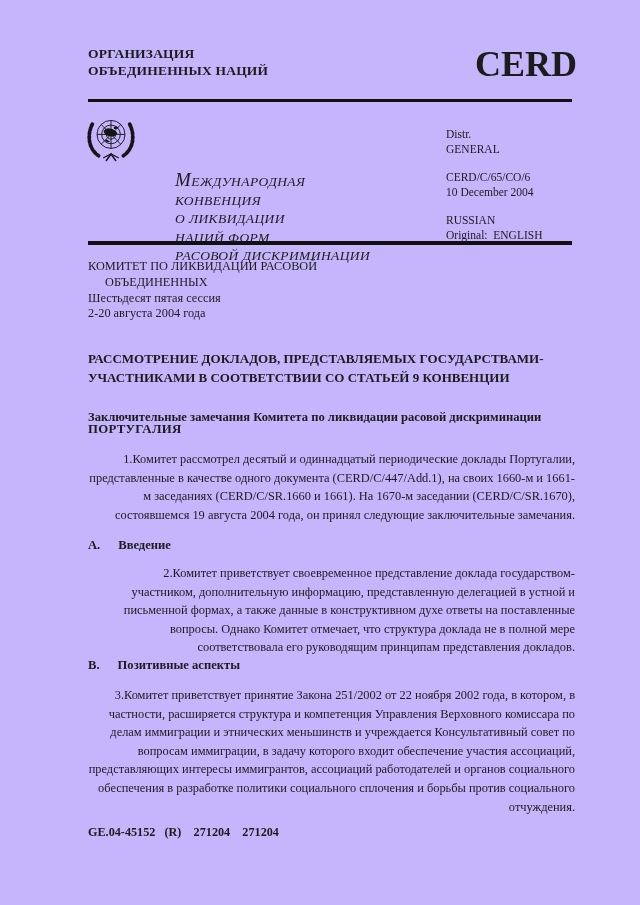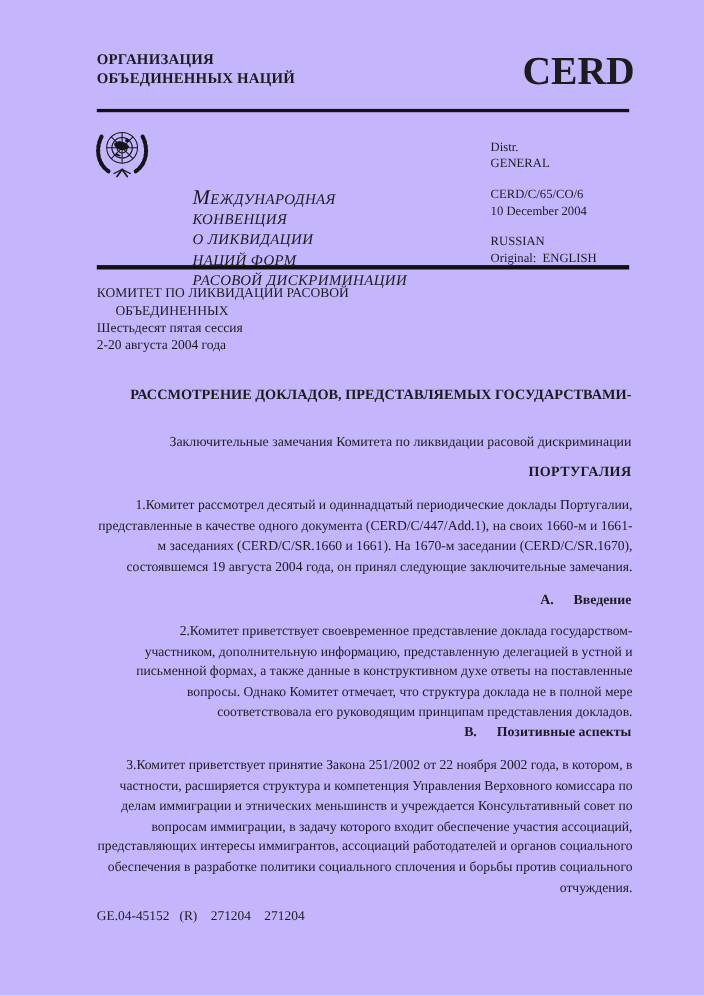--- a/index.html
+++ b/index.html
@@ -51,43 +51,43 @@
   }
 
   
   .session-block {
     position: absolute; left: 88px; top: 259px;
     font-size: 12.3px; line-height: 15.8px;
   }
   .session-block .indent { padding-left: 17px; }
 
   
-  .centerwrap { position: absolute; left: 88px; width: 486px; text-align: right; }
+  .centerwrap { position: absolute; left: 88px; width: 486px; text-align: left; }
   .doc-title   { top: 349px; font-weight: bold; font-size: 13px; line-height: 19px; }
-  .doc-subtitle{ top: 394px; font-weight: normal; font-size: 12.6px; }
+  .doc-subtitle{ top: 410px; font-weight: bold; font-size: 12.6px; }
   .doc-country { top: 422px; font-weight: bold; font-size: 12.8px; letter-spacing: 0.3px; }
 
   .para {
     position: absolute; left: 88px; width: 487px;
     font-size: 12.4px; line-height: 18.6px; text-align: right;
   }
   .para .pnum { display: inline-block; width: 32px; }
   .para-1 { top: 450px; }
   .para-2 { top: 564px; }
   .para-3 { top: 686px; }
 
   .section-head { font-weight: bold; font-size: 12.6px; }
   .section-a { top: 538px; }
   .section-b { top: 658px; }
   .section-head .snum { margin-right: 18px; }
 
   
   .doc-footer {
     position: absolute; left: 88px; top: 825px;
-    font-size: 12.2px; white-space: pre;
+    font-size: 12.2px; white-space: pre; font-weight: bold;
   }
 </style>
 </head>
 <body>
 
 <div class="page">
 
   <div class="org-name">
     <div>ОРГАНИЗАЦИЯ</div>
     <div>ОБЪЕДИНЕННЫХ НАЦИЙ</div>
@@ -143,20 +143,21 @@
 
   <div class="session-block">
     <div>КОМИТЕТ ПО ЛИКВИДАЦИИ РАСОВОЙ</div>
     <div class="indent">ОБЪЕДИНЕННЫХ</div>
     <div>Шестьдесят пятая сессия</div>
     <div>2-20 августа 2004 года</div>
   </div>
 
   <div class="centerwrap doc-title">
     <div>РАССМОТРЕНИЕ ДОКЛАДОВ, ПРЕДСТАВЛЯЕМЫХ ГОСУДАРСТВАМИ-</div>
+    <div>УЧАСТНИКАМИ В СООТВЕТСТВИИ СО СТАТЬЕЙ 9 КОНВЕНЦИИ</div>
   </div>
 
   <div class="centerwrap doc-subtitle">Заключительные замечания Комитета по ликвидации расовой дискриминации</div>
 
   <div class="centerwrap doc-country">ПОРТУГАЛИЯ</div>
 
   <div class="para para-1"><span class="pnum">1.</span><span>Комитет рассмотрел десятый и одиннадцатый периодические доклады Португалии, представленные в качестве одного документа (CERD/C/447/Add.1), на своих 1660-м и 1661-м заседаниях (CERD/C/SR.1660 и 1661).  На 1670-м заседании (CERD/C/SR.1670), состоявшемся 19 августа 2004 года, он принял следующие заключительные замечания.</span></div>
 
   <div class="centerwrap section-head section-a"><span class="snum">A.</span><span>Введение</span></div>
 

